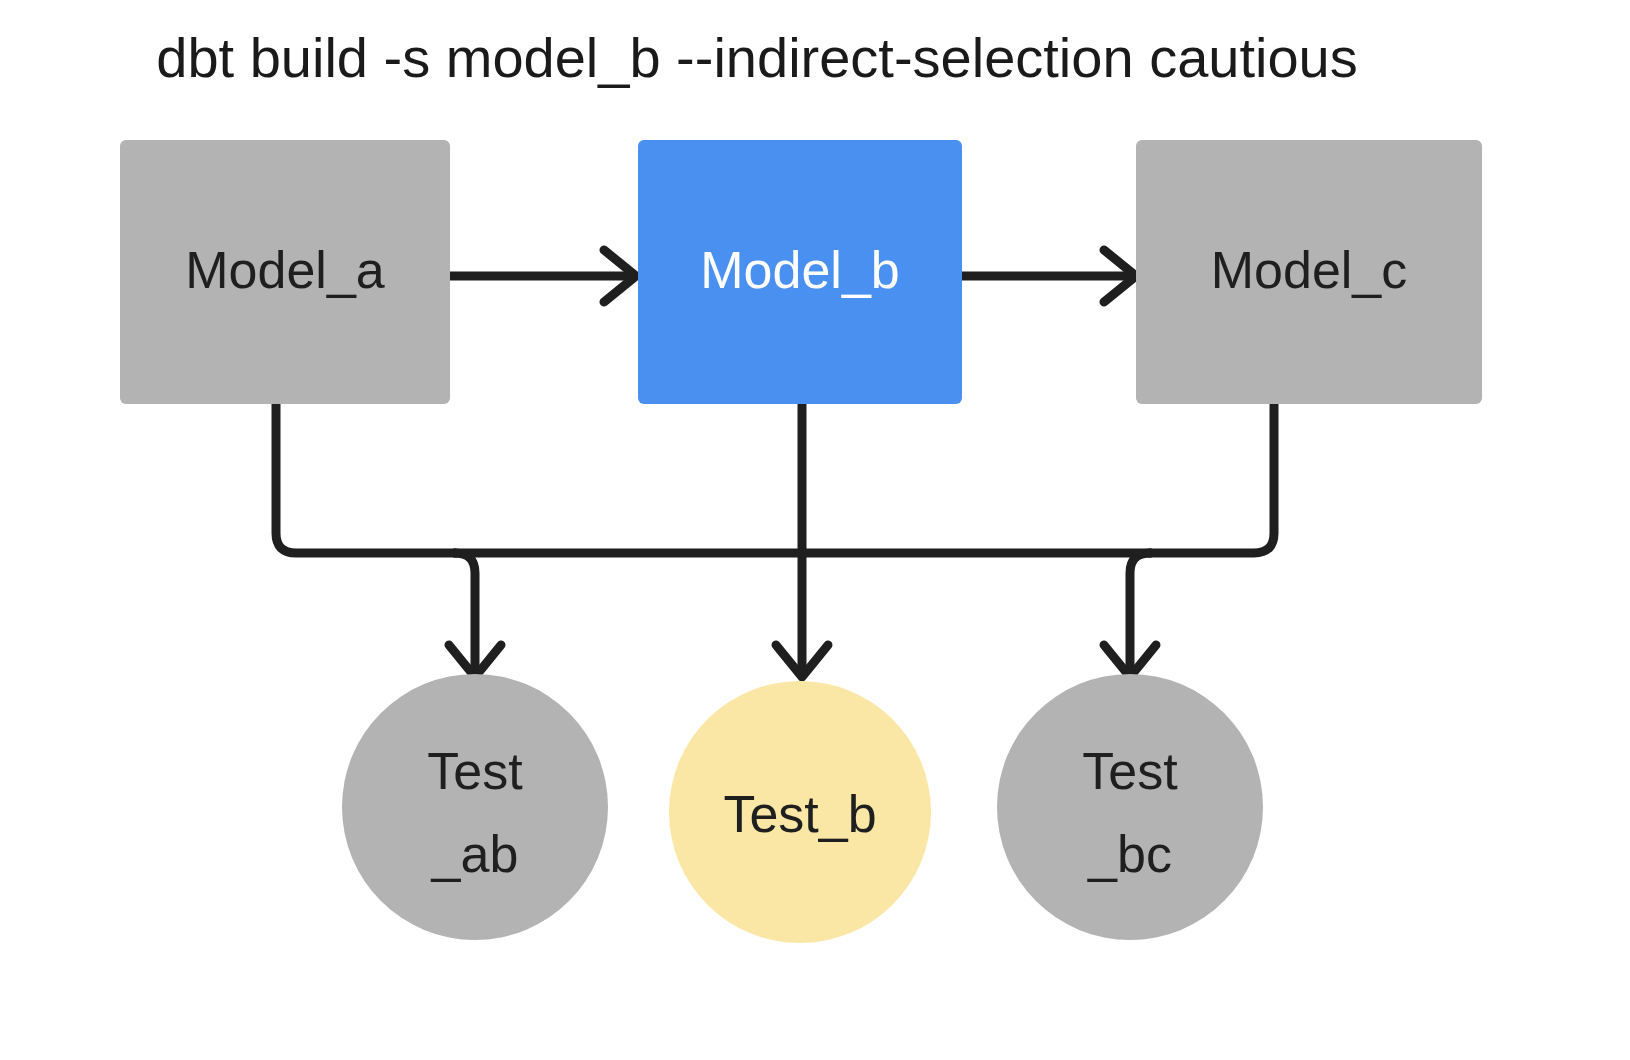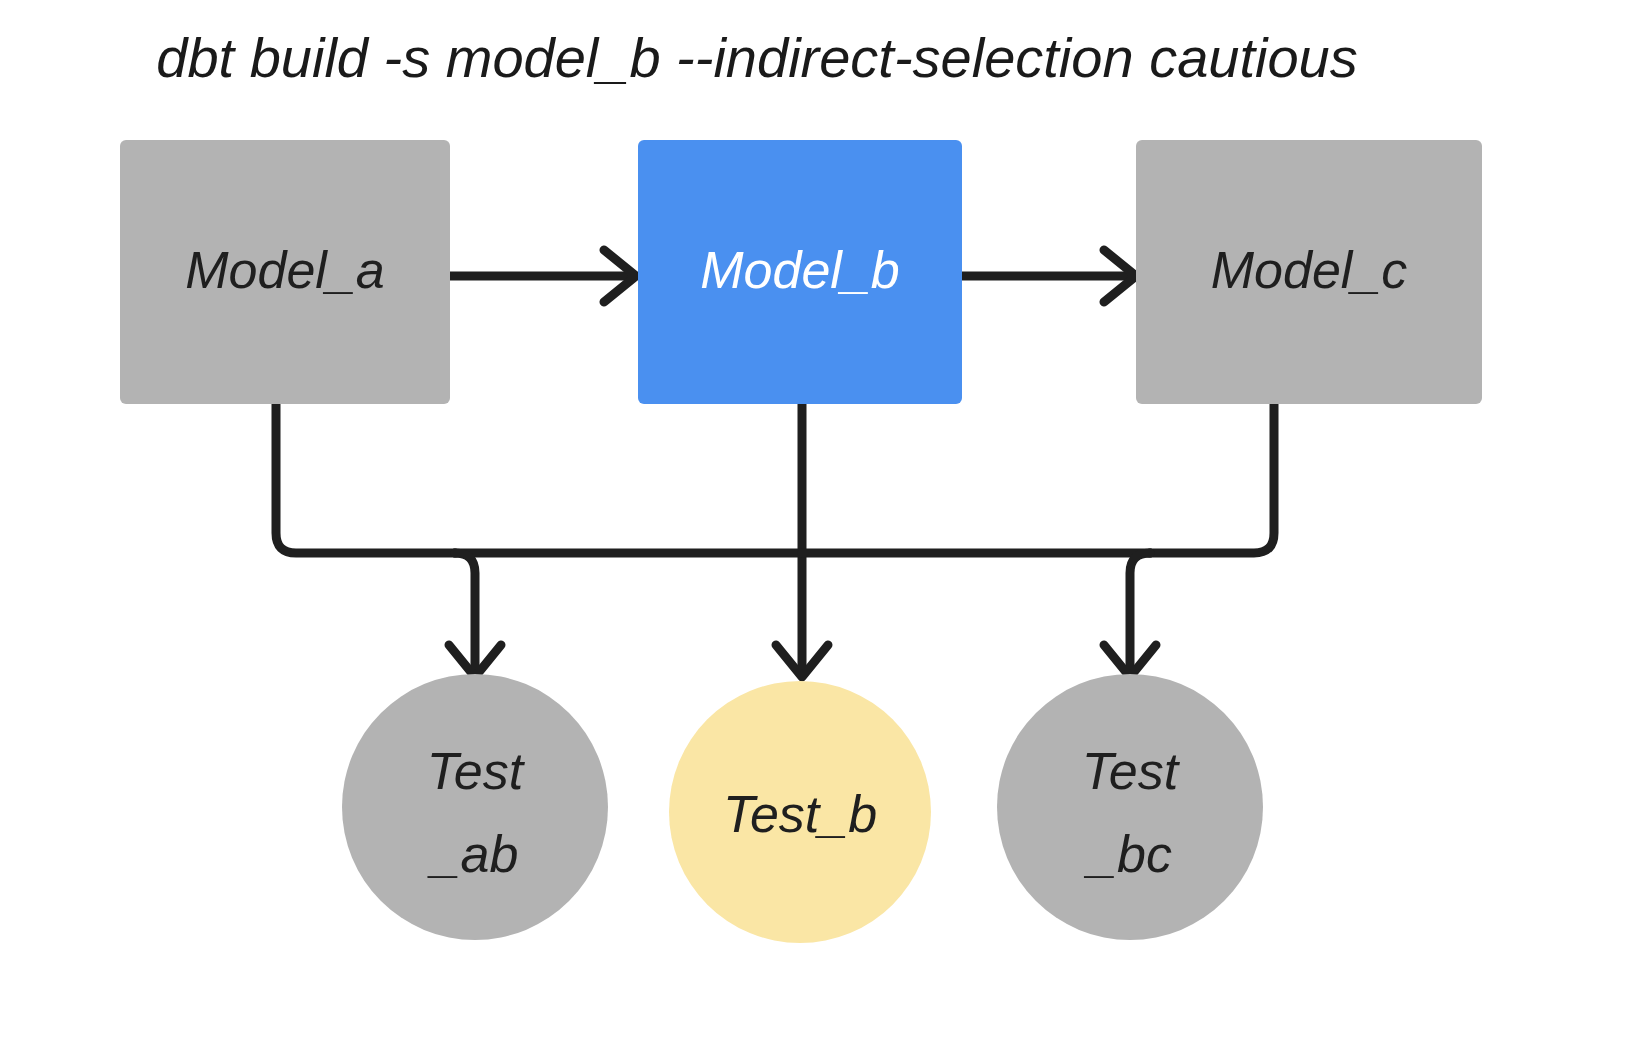--- a/index.html
+++ b/index.html
@@ -11,21 +11,20 @@
     width: 1630px;
     height: 1060px;
     font-family: "Liberation Sans", sans-serif;
     overflow: hidden;
   }
   #diagram-root {
     position: relative;
     width: 1630px;
     height: 1060px;
     background: #ffffff;
-    font-style: italic;
   }
   svg#dag {
     position: absolute;
     left: 0;
     top: 0;
     width: 1630px;
     height: 1060px;
     display: block;
   }
   .node-label {

